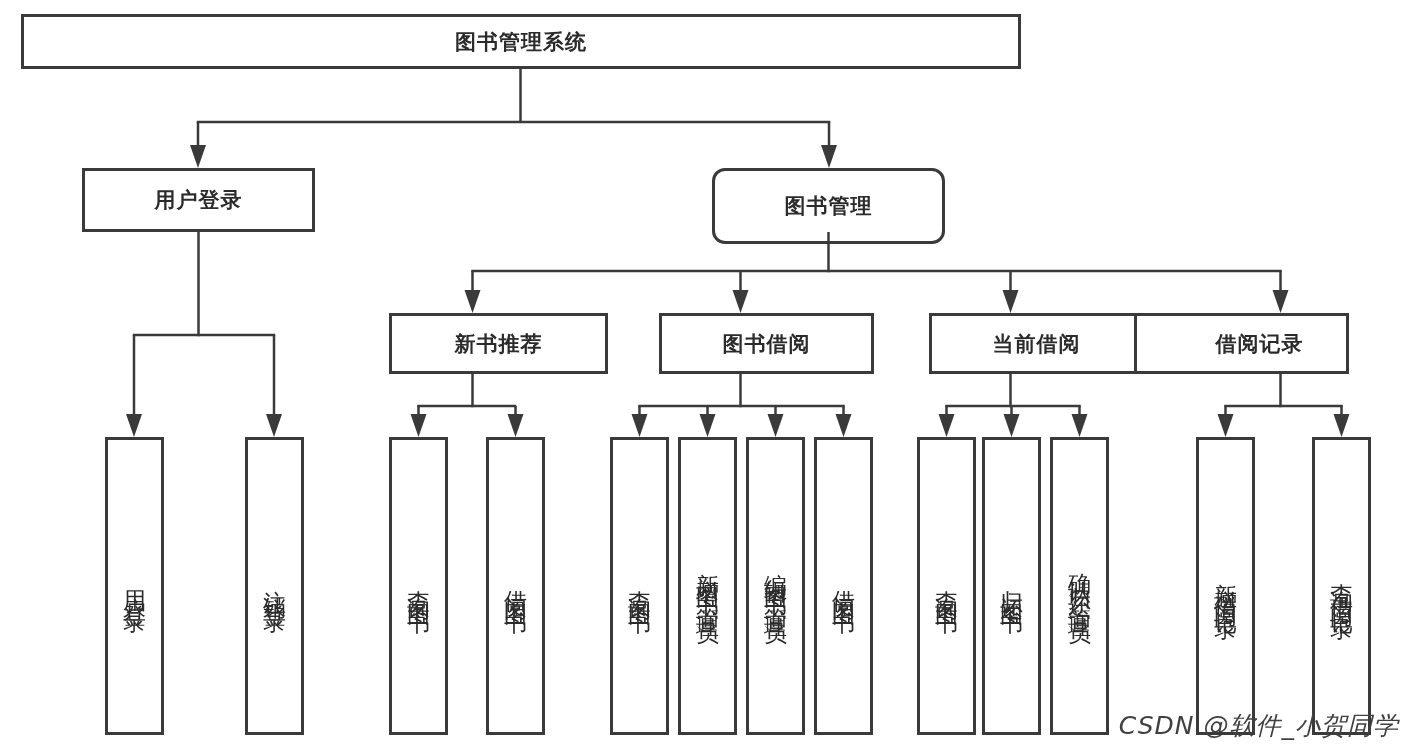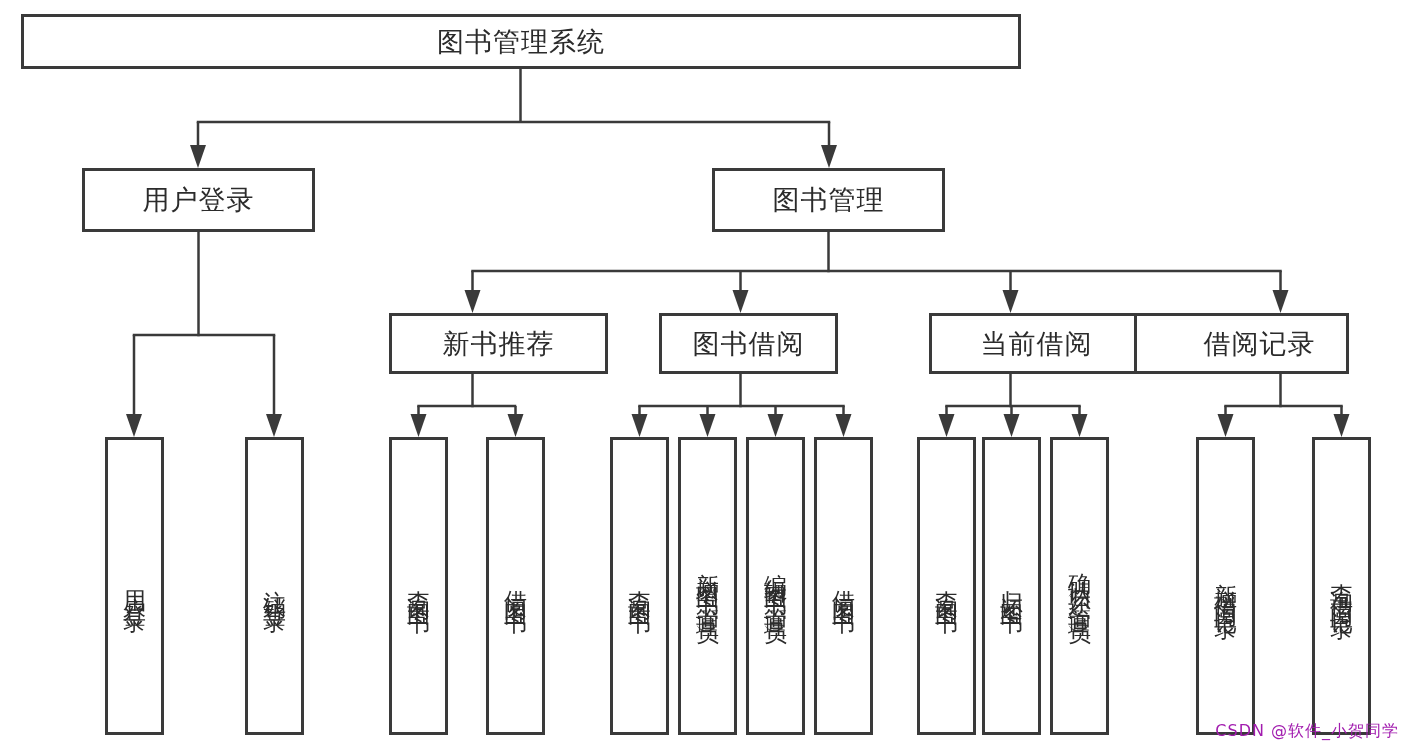--- a/index.html
+++ b/index.html
@@ -29,27 +29,27 @@
     background: #ffffff;
     border: 3px solid #3a3a3a;
     display: flex;
     align-items: center;
     justify-content: center;
     color: #2b2b2b;
     z-index: 1;
     text-align: center;
     white-space: nowrap;
   }
-  .node.h { font-size: 27px; letter-spacing: 1px; }
+  .node.h { font-size: 21px; letter-spacing: 1px; font-weight: bold; }
   .node.root { left: 21px; top: 14px; width: 1000px; height: 55px; }
   .node.l2a { left: 82px;  top: 168px; width: 233px; height: 64px; }
-  .node.l2b { left: 712px; top: 168px; width: 233px; height: 64px; }
+  .node.l2b { left: 712px; top: 168px; width: 233px; height: 76px; border-radius: 13px; }
   .node.l3  { top: 313px; height: 61px; margin-left: 26px; }
   .node.l3a { left: 363px;  width: 219px; }
-  .node.l3b { left: 633px;  width: 179px; }
+  .node.l3b { left: 633px;  width: 215px; }
   .node.l3c { left: 903px;  width: 215px; text-align: center; }
   .node.l3d { left: 1108px; width: 215px; padding-left: 36px; }
   .node.vert {
     top: 437px;
     height: 298px;
     width: 59px;
     writing-mode: vertical-rl;
     text-orientation: mixed;
     font-size: 23px;
     letter-spacing: 7px;
@@ -57,24 +57,25 @@
   }
   .va1 { left: 105px; }  .va2 { left: 245px; }
   .vb1 { left: 389px; }  .vb2 { left: 486px; }
   .vc1 { left: 610px; }  .vc2 { left: 678px; }  .vc3 { left: 746px; }  .vc4 { left: 814px; }
   .vd1 { left: 917px; }  .vd2 { left: 982px; }  .vd3 { left: 1050px; }
   .ve1 { left: 1196px; } .ve2 { left: 1312px; }
   .watermark {
     position: absolute;
     right: 6px;
     bottom: 5px;
-    font-size: 16px;
-    color: #a21caf;
+    font-size: 25px;
+    color: #404040;
     z-index: 3;
     letter-spacing: 1px;
+    font-style: italic;
   }
 </style>
 </head>
 <body>
 
 <div class="canvas">
 
   <div class="node h root">图书管理系统</div>
 
   <div class="node h l2a">用户登录</div>

